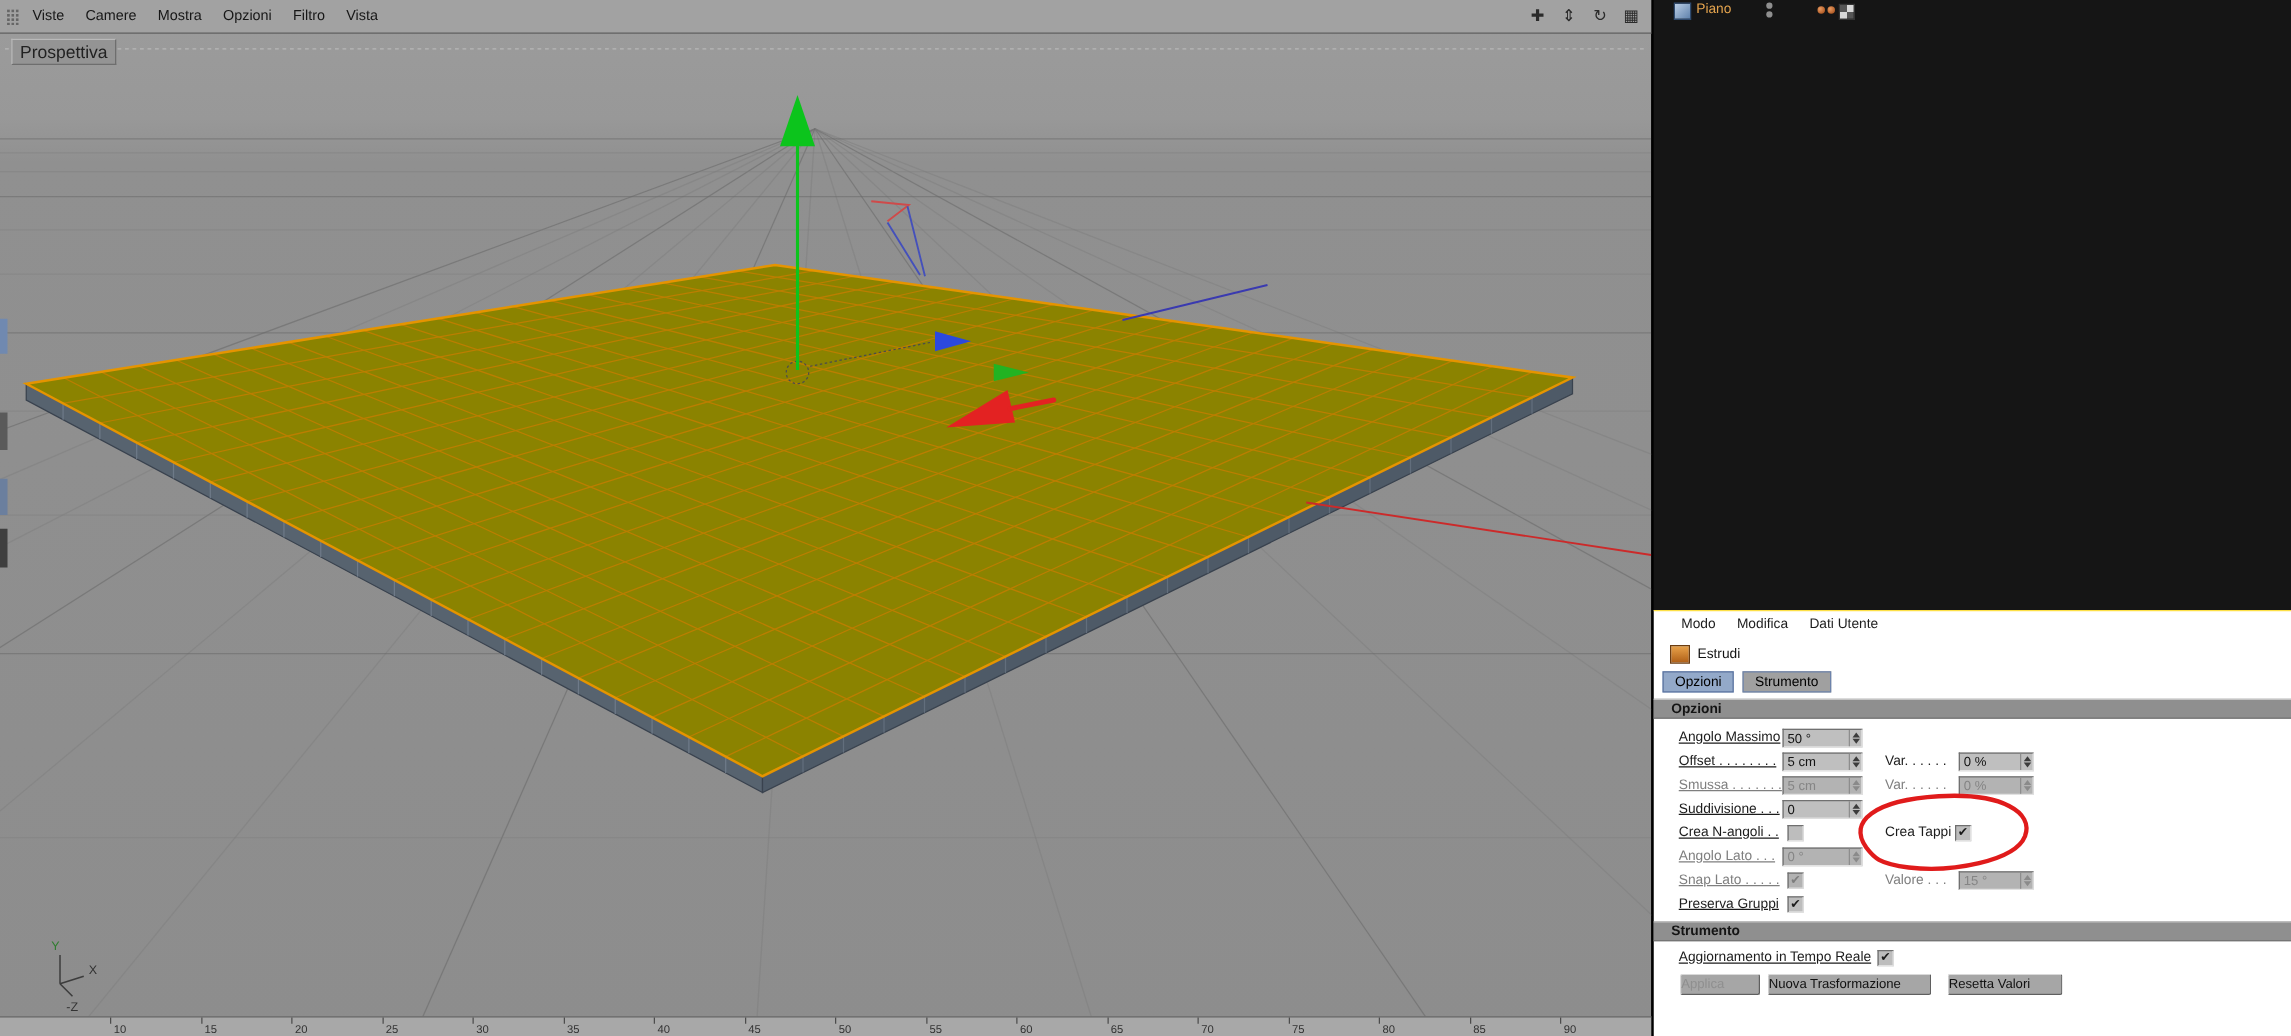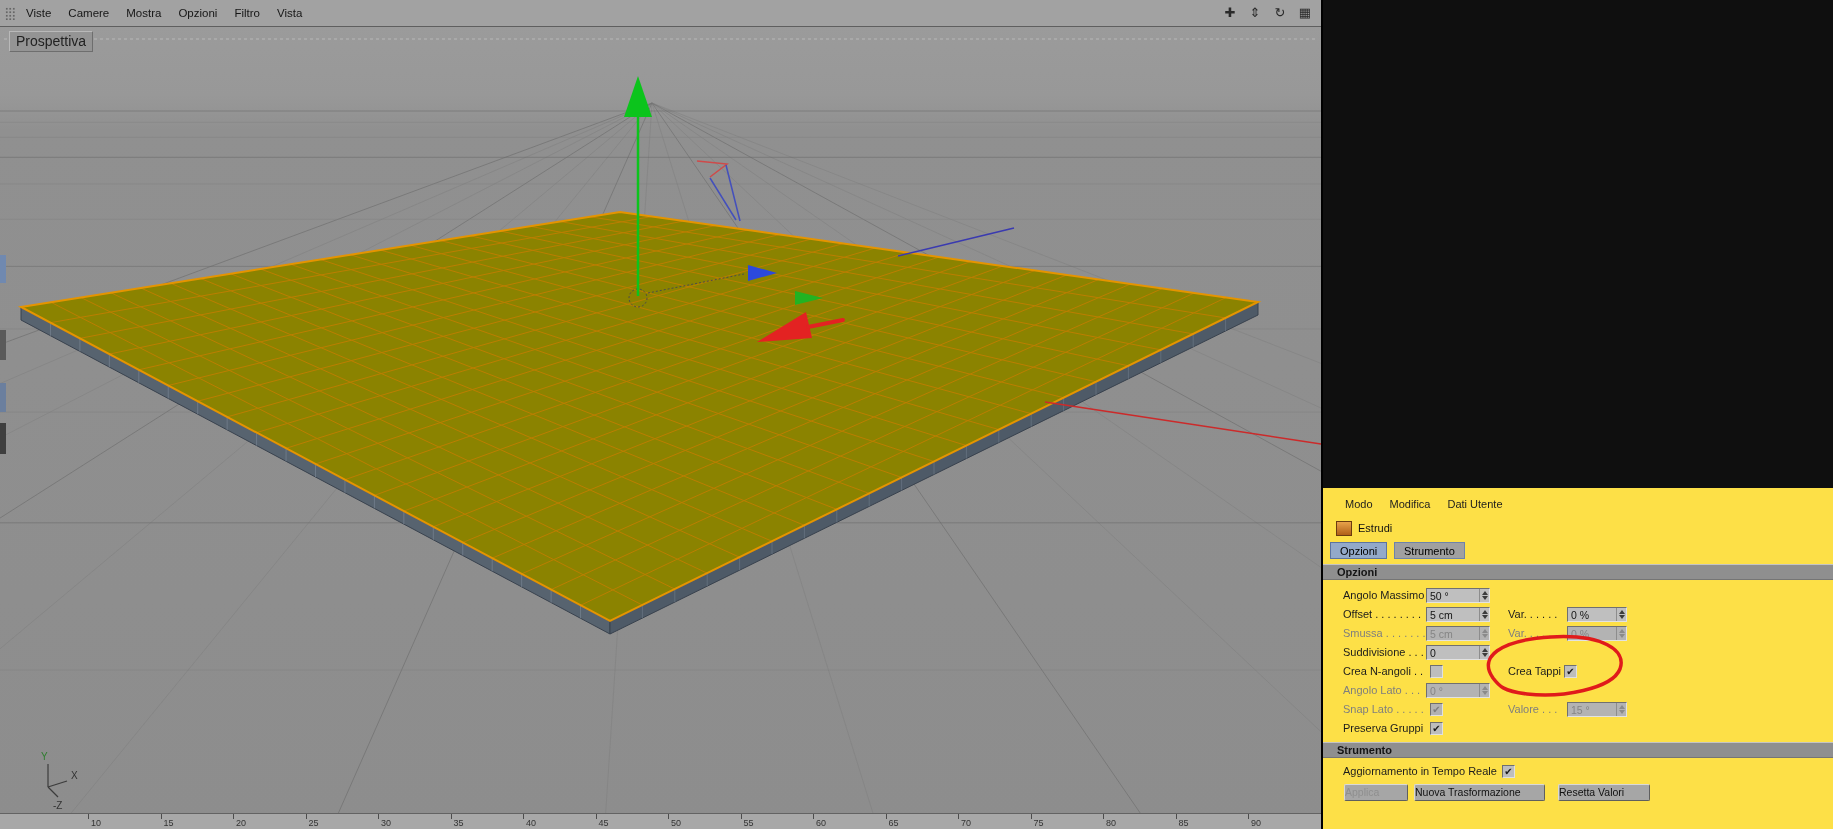--- a/index.html
+++ b/index.html
@@ -36,36 +36,36 @@
   .om-icon{position:absolute;left:16px;top:2px;width:12px;height:12px;
     background:linear-gradient(135deg,#b9cde4,#5f82ac);border:1px solid #2e4a6e;}
   .om-name{position:absolute;left:34px;top:1px;font-size:11px;color:#e2a24d;}
   .om-dots{position:absolute;left:90px;top:2px;display:flex;flex-direction:column;gap:2px;}
   .om-dots i{width:5px;height:5px;border-radius:50%;background:#8f8f8f;}
   .om-mat{position:absolute;top:5px;width:6px;height:6px;border-radius:50%;
     background:radial-gradient(circle at 35% 35%,#e8residue,#b85a20);background:radial-gradient(circle at 35% 35%,#e89a60,#9c4512);}
   .om-checker{position:absolute;left:148px;top:3px;width:11px;height:11px;
     background:conic-gradient(#d8d8d8 25%,#555 0 50%,#d8d8d8 0 75%,#555 0);border:1px solid #333;}
   
-  #attr{position:absolute;left:0;top:488px;width:510px;height:341px;background:#fde047;
-    border-top:6px solid #fde047;box-sizing:border-box;}
+  #attr{position:absolute;left:0;top:488px;width:510px;height:341px;background:#ffffff;
+    border-top:1px solid #fde047;box-sizing:border-box;}
   #am-menu{position:absolute;left:22px;top:4px;display:flex;gap:17px;}
   #am-menu span{font-size:11px;color:#1d1d1d;}
   .tool-icon{position:absolute;left:13px;top:27px;width:14px;height:13px;
     background:linear-gradient(#e8a24a,#b06018);border:1px solid #6b3c10;}
   .tool-name{position:absolute;left:35px;top:28px;font-size:11px;color:#111;}
   .tab{position:absolute;top:48px;height:17px;line-height:16px;font-size:11px;padding:0 9px;
     box-sizing:border-box;color:#000;}
   .tab.active{background:#93a9c9;border:1px solid #5c74a0;}
   .tab.inactive{background:#a0a0a0;border:1px solid #6d83ab;}
   .sect{position:absolute;left:0;width:510px;height:16px;background:#8f8f8f;
     border-top:1px solid #c4c4c4;border-bottom:1px solid #757575;
     font-size:11px;font-weight:bold;color:#141414;padding-left:14px;line-height:15px;box-sizing:border-box;}
   .row{position:absolute;left:0;width:510px;height:19px;}
-  .lab{position:absolute;left:20px;top:3px;font-size:11px;color:#1c1c1c;white-space:nowrap;}
+  .lab{position:absolute;left:20px;top:3px;font-size:11px;color:#1c1c1c;white-space:nowrap;text-decoration:underline;}
   .lab2{position:absolute;left:185px;top:3px;font-size:11px;color:#1c1c1c;white-space:nowrap;}
   .lab.dis,.lab2.dis{color:#7f7f7f;}
   .field{position:absolute;top:2px;height:15px;background:#bfbfbf;
     border:1px solid;border-color:#707070 #e2e2e2 #e2e2e2 #707070;
     box-sizing:border-box;font-size:10.5px;color:#141414;}
   .fval{position:absolute;left:3px;top:1px;white-space:nowrap;}
   .field.dis{background:#b3b3b3;color:#858585;}
   .f1{left:103px;width:64px;}
   .f2{left:244px;width:60px;}
   .spin{position:absolute;right:0;top:0;bottom:0;width:9px;border-left:1px solid #8d8d8d;
@@ -275,20 +275,31 @@
       <span class="ticklabel" style="left: 1106px; text-align: center;">80</span>
       <span class="tickmark" style="left: 1175.5px;"></span>
       <span class="ticklabel" style="left: 1178.5px;">85</span>
       <span class="tickmark" style="left: 1248px;"></span>
       <span class="ticklabel" style="left: 1251px;">90</span>
     </div>
 </div>
 
 <div id="right">
 
+  <div id="om">
+    <span class="om-icon"></span>
+    <span class="om-name">Piano</span>
+    <span class="om-dots">
+        <i></i>
+        <i></i>
+      </span>
+    <span class="om-mat" style="left:131px"></span>
+    <span class="om-mat" style="left:139px"></span>
+    <span class="om-checker"></span>
+  </div>
 
   <div id="attr">
     <div id="am-menu">
       <span>Modo</span>
       <span>Modifica</span>
       <span>Dati Utente</span>
     </div>
 
     <span class="tool-icon"></span>
     <span class="tool-name">Estrudi</span>

